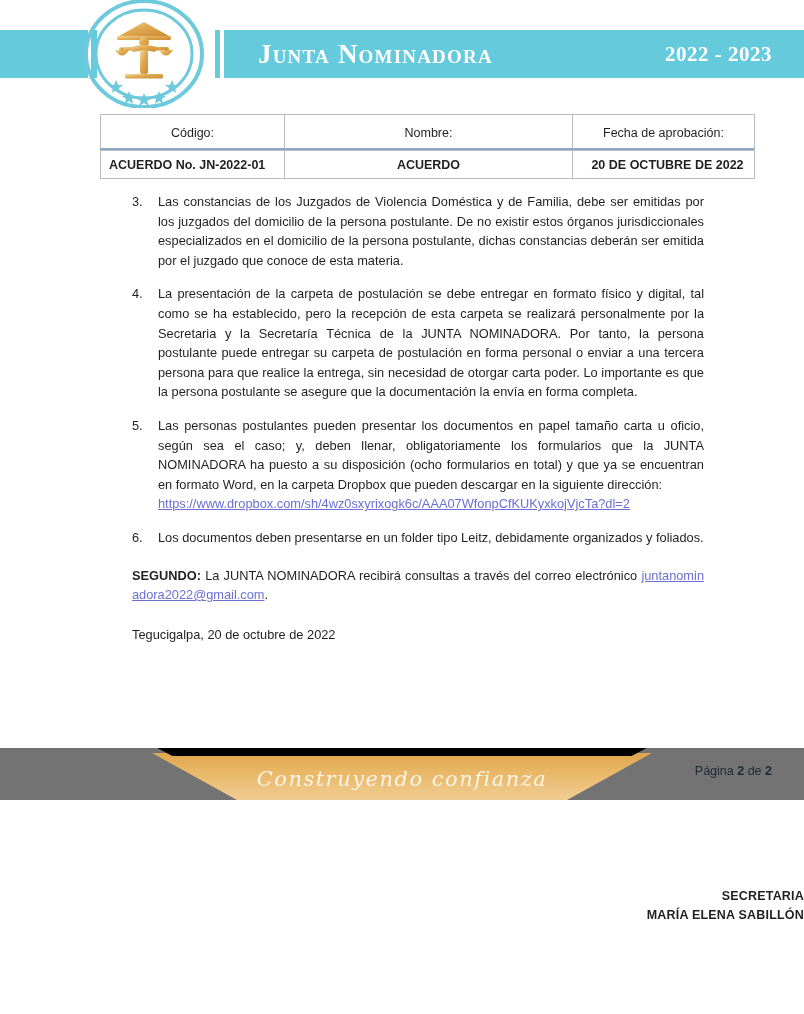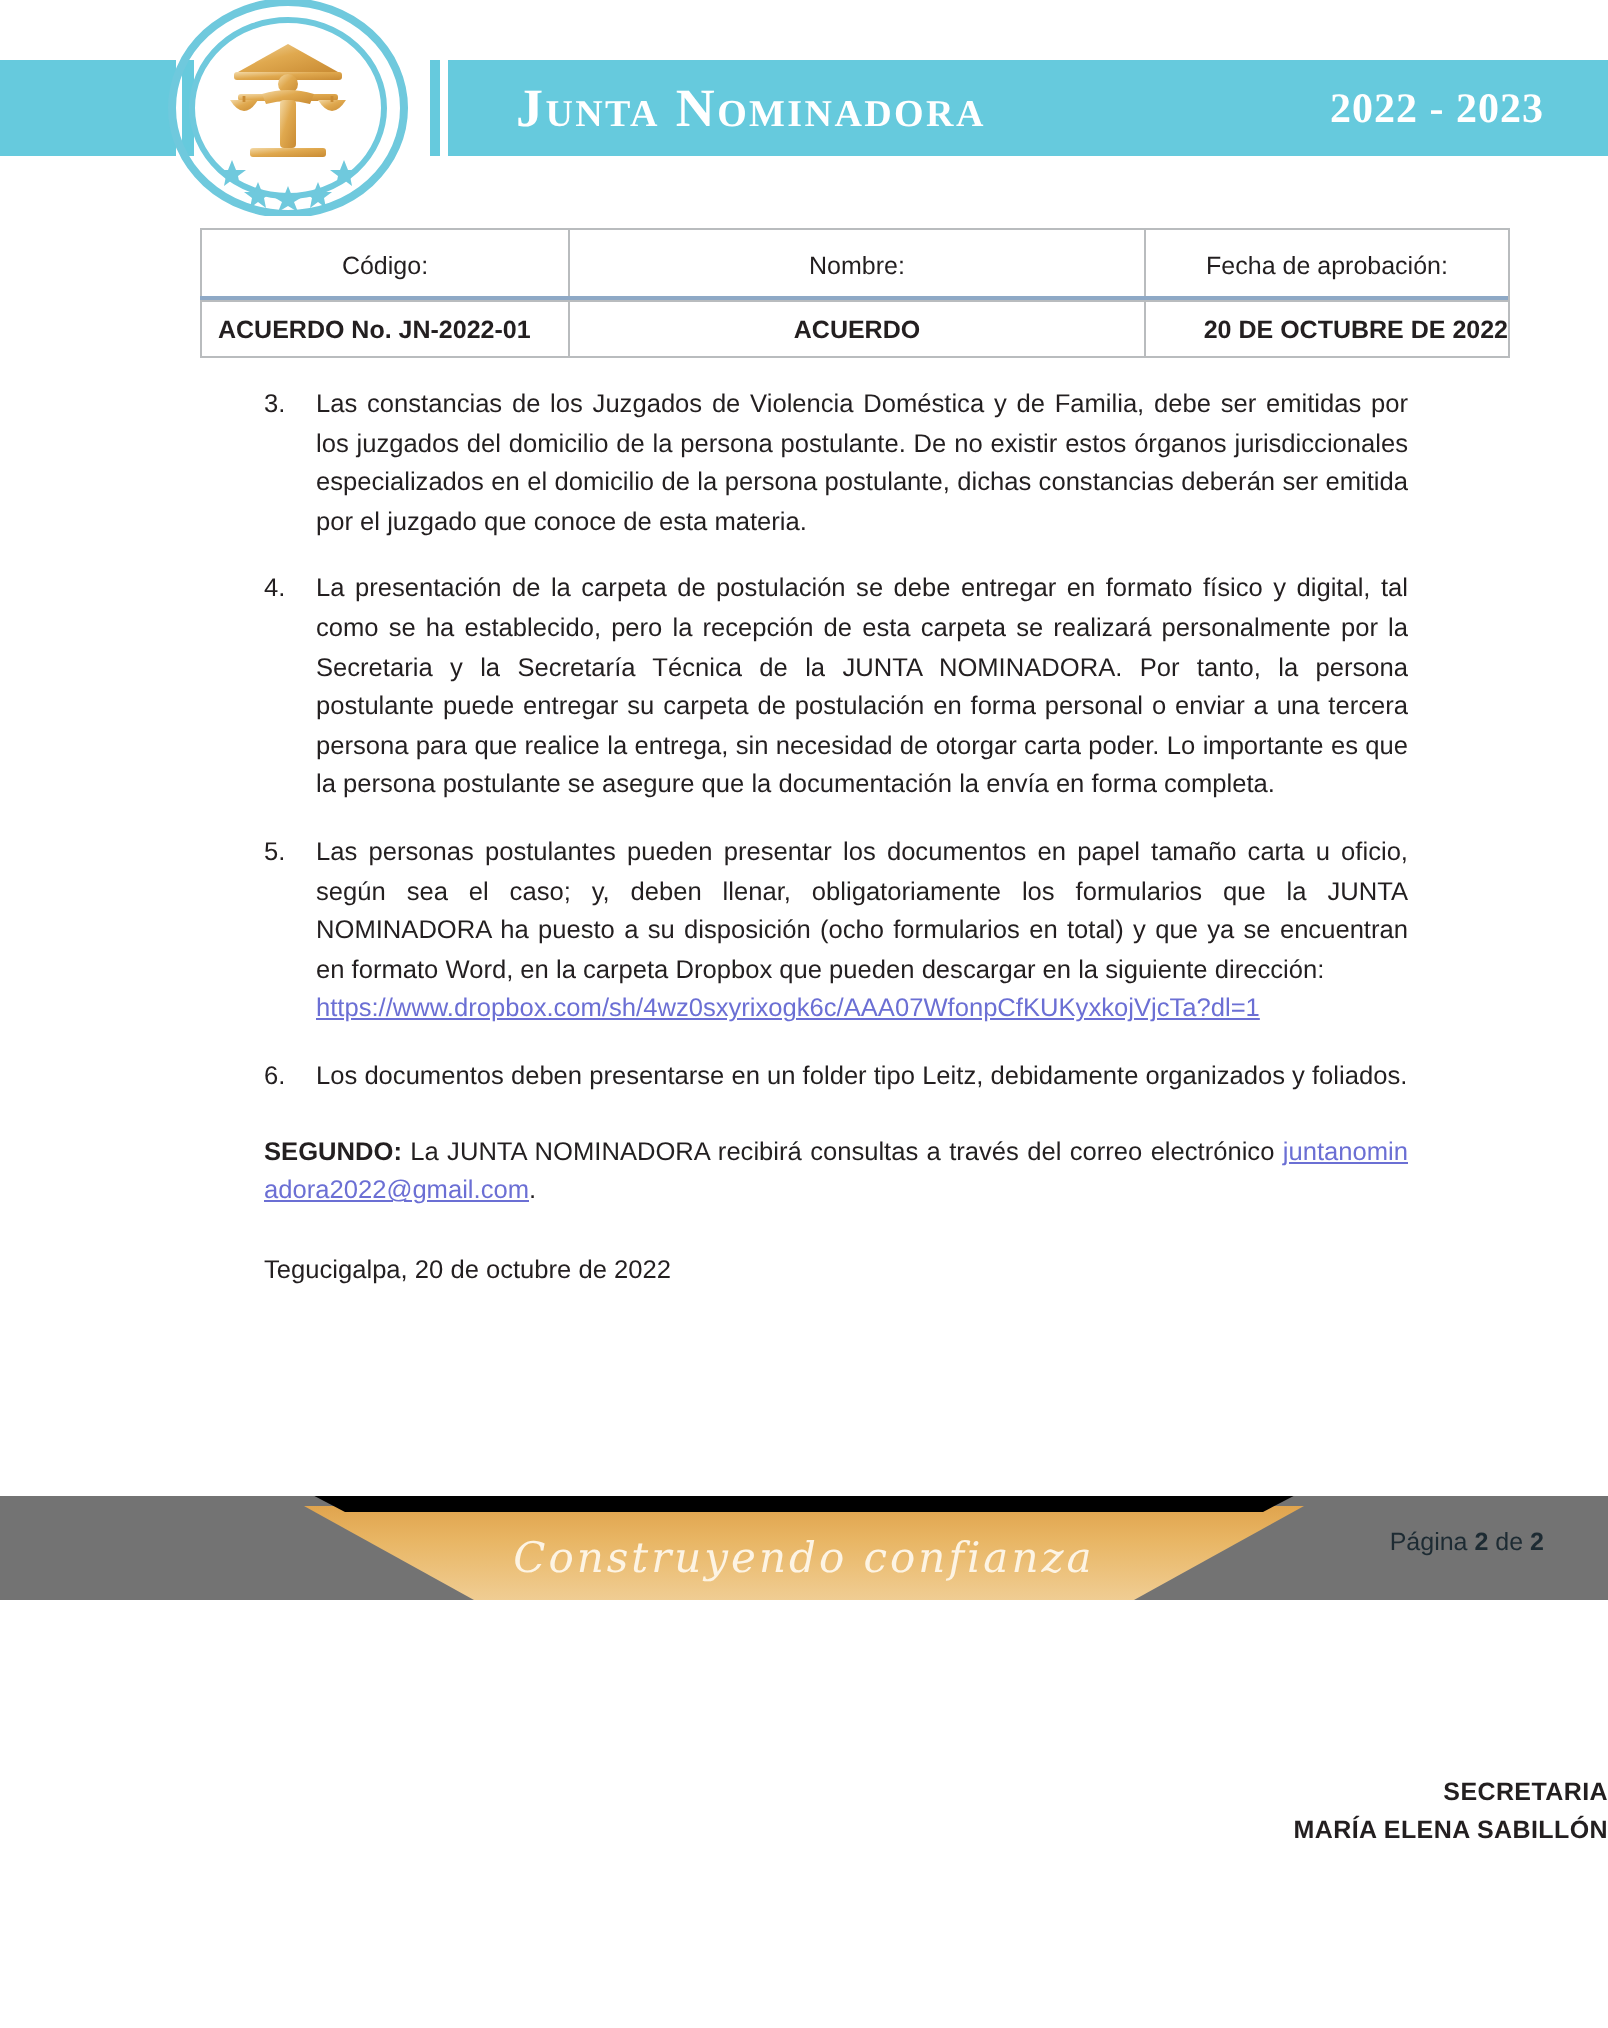--- a/index.html
+++ b/index.html
@@ -90,21 +90,21 @@
     font-size: 12.5px;
     color: #231f20;
     padding: 0;
   }
   .doc-table tr.head td { height: 36px; font-weight: normal; }
   .doc-table tr.body td { height: 28px; font-weight: bold; font-size: 12.5px; }
   .col-1 { width: 184px; }
   .col-2 { width: 288px; }
   .col-3 { width: 182px; }
   .doc-table tr.body td.c1 { padding-left: 8px; text-align: left; }
-  .doc-table tr.body td.c3 { padding-left: 8px; text-align: right; }
+  .doc-table tr.body td.c3 { padding-left: 8px; text-align: center; }
   .table-rule {
     position: absolute;
     left: 100px; top: 148px;
     width: 654px; height: 2px;
     background: #8ea9c6;
   }
 
   
   .content {
     position: absolute;
@@ -299,21 +299,21 @@
       </li>
 
       <li class="item">
         <span class="num">4.</span>
         <span>La presentación de la carpeta de postulación se debe entregar en formato físico y digital, tal como se ha establecido, pero la recepción de esta carpeta se realizará personalmente por la Secretaria y la Secretaría Técnica de la JUNTA NOMINADORA. Por tanto, la persona postulante puede entregar su carpeta de postulación en forma personal o enviar a una tercera persona para que realice la entrega, sin necesidad de otorgar carta poder. Lo importante es que la persona postulante se asegure que la documentación la envía en forma completa.</span>
       </li>
 
       <li class="item">
         <span class="num">5.</span>
         <span>Las personas postulantes pueden presentar los documentos en papel tamaño carta u oficio, según sea el caso; y, deben llenar, obligatoriamente los formularios que la JUNTA NOMINADORA ha puesto a su disposición (ocho formularios en total) y que ya se encuentran en formato Word, en la carpeta Dropbox que pueden descargar en la siguiente dirección:</span><br>
-        <a class="link" href="#">https://www.dropbox.com/sh/4wz0sxyrixogk6c/AAA07WfonpCfKUKyxkojVjcTa?dl=1</a>
+        <a class="link" href="#">https://www.dropbox.com/sh/4wz0sxyrixogk6c/AAA07WfonpCfKUKyxkojVjcTa?dl=2</a>
       </li>
 
       <li class="item">
         <span class="num">6.</span>
         <span>Los documentos deben presentarse en un folder tipo Leitz, debidamente organizados y foliados.</span>
       </li>
 
     </ol>
 
     <div class="para">

